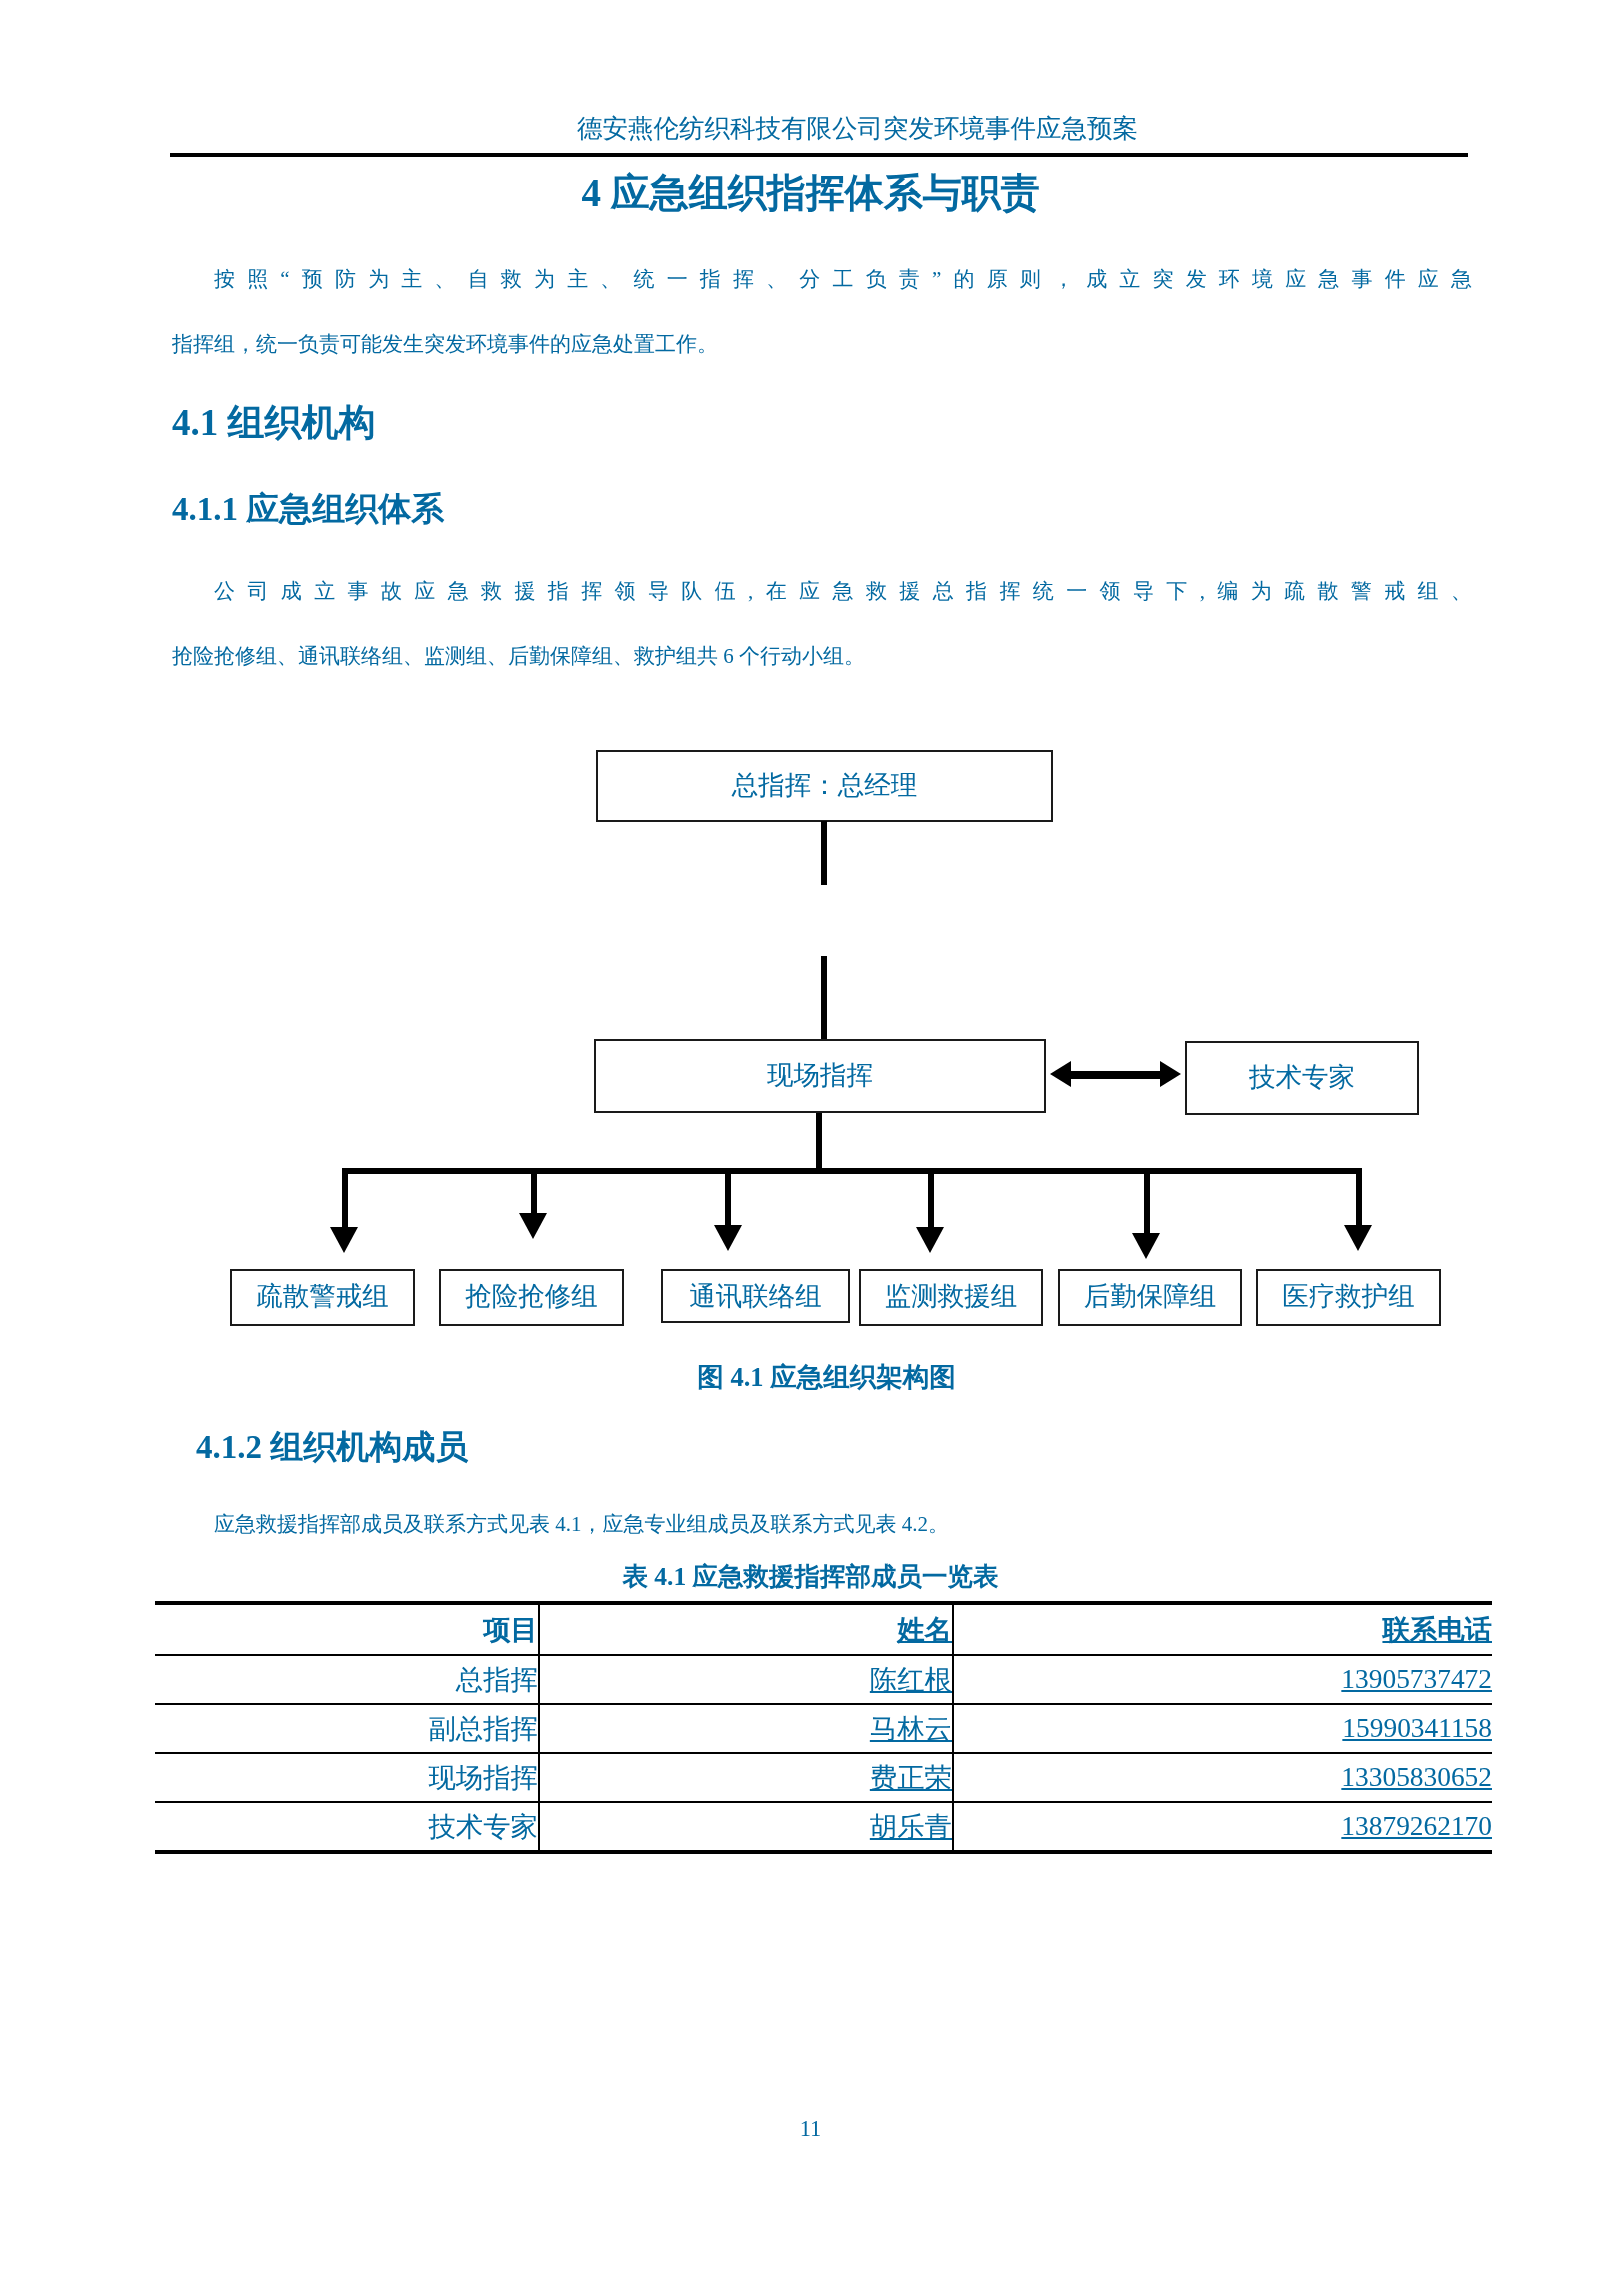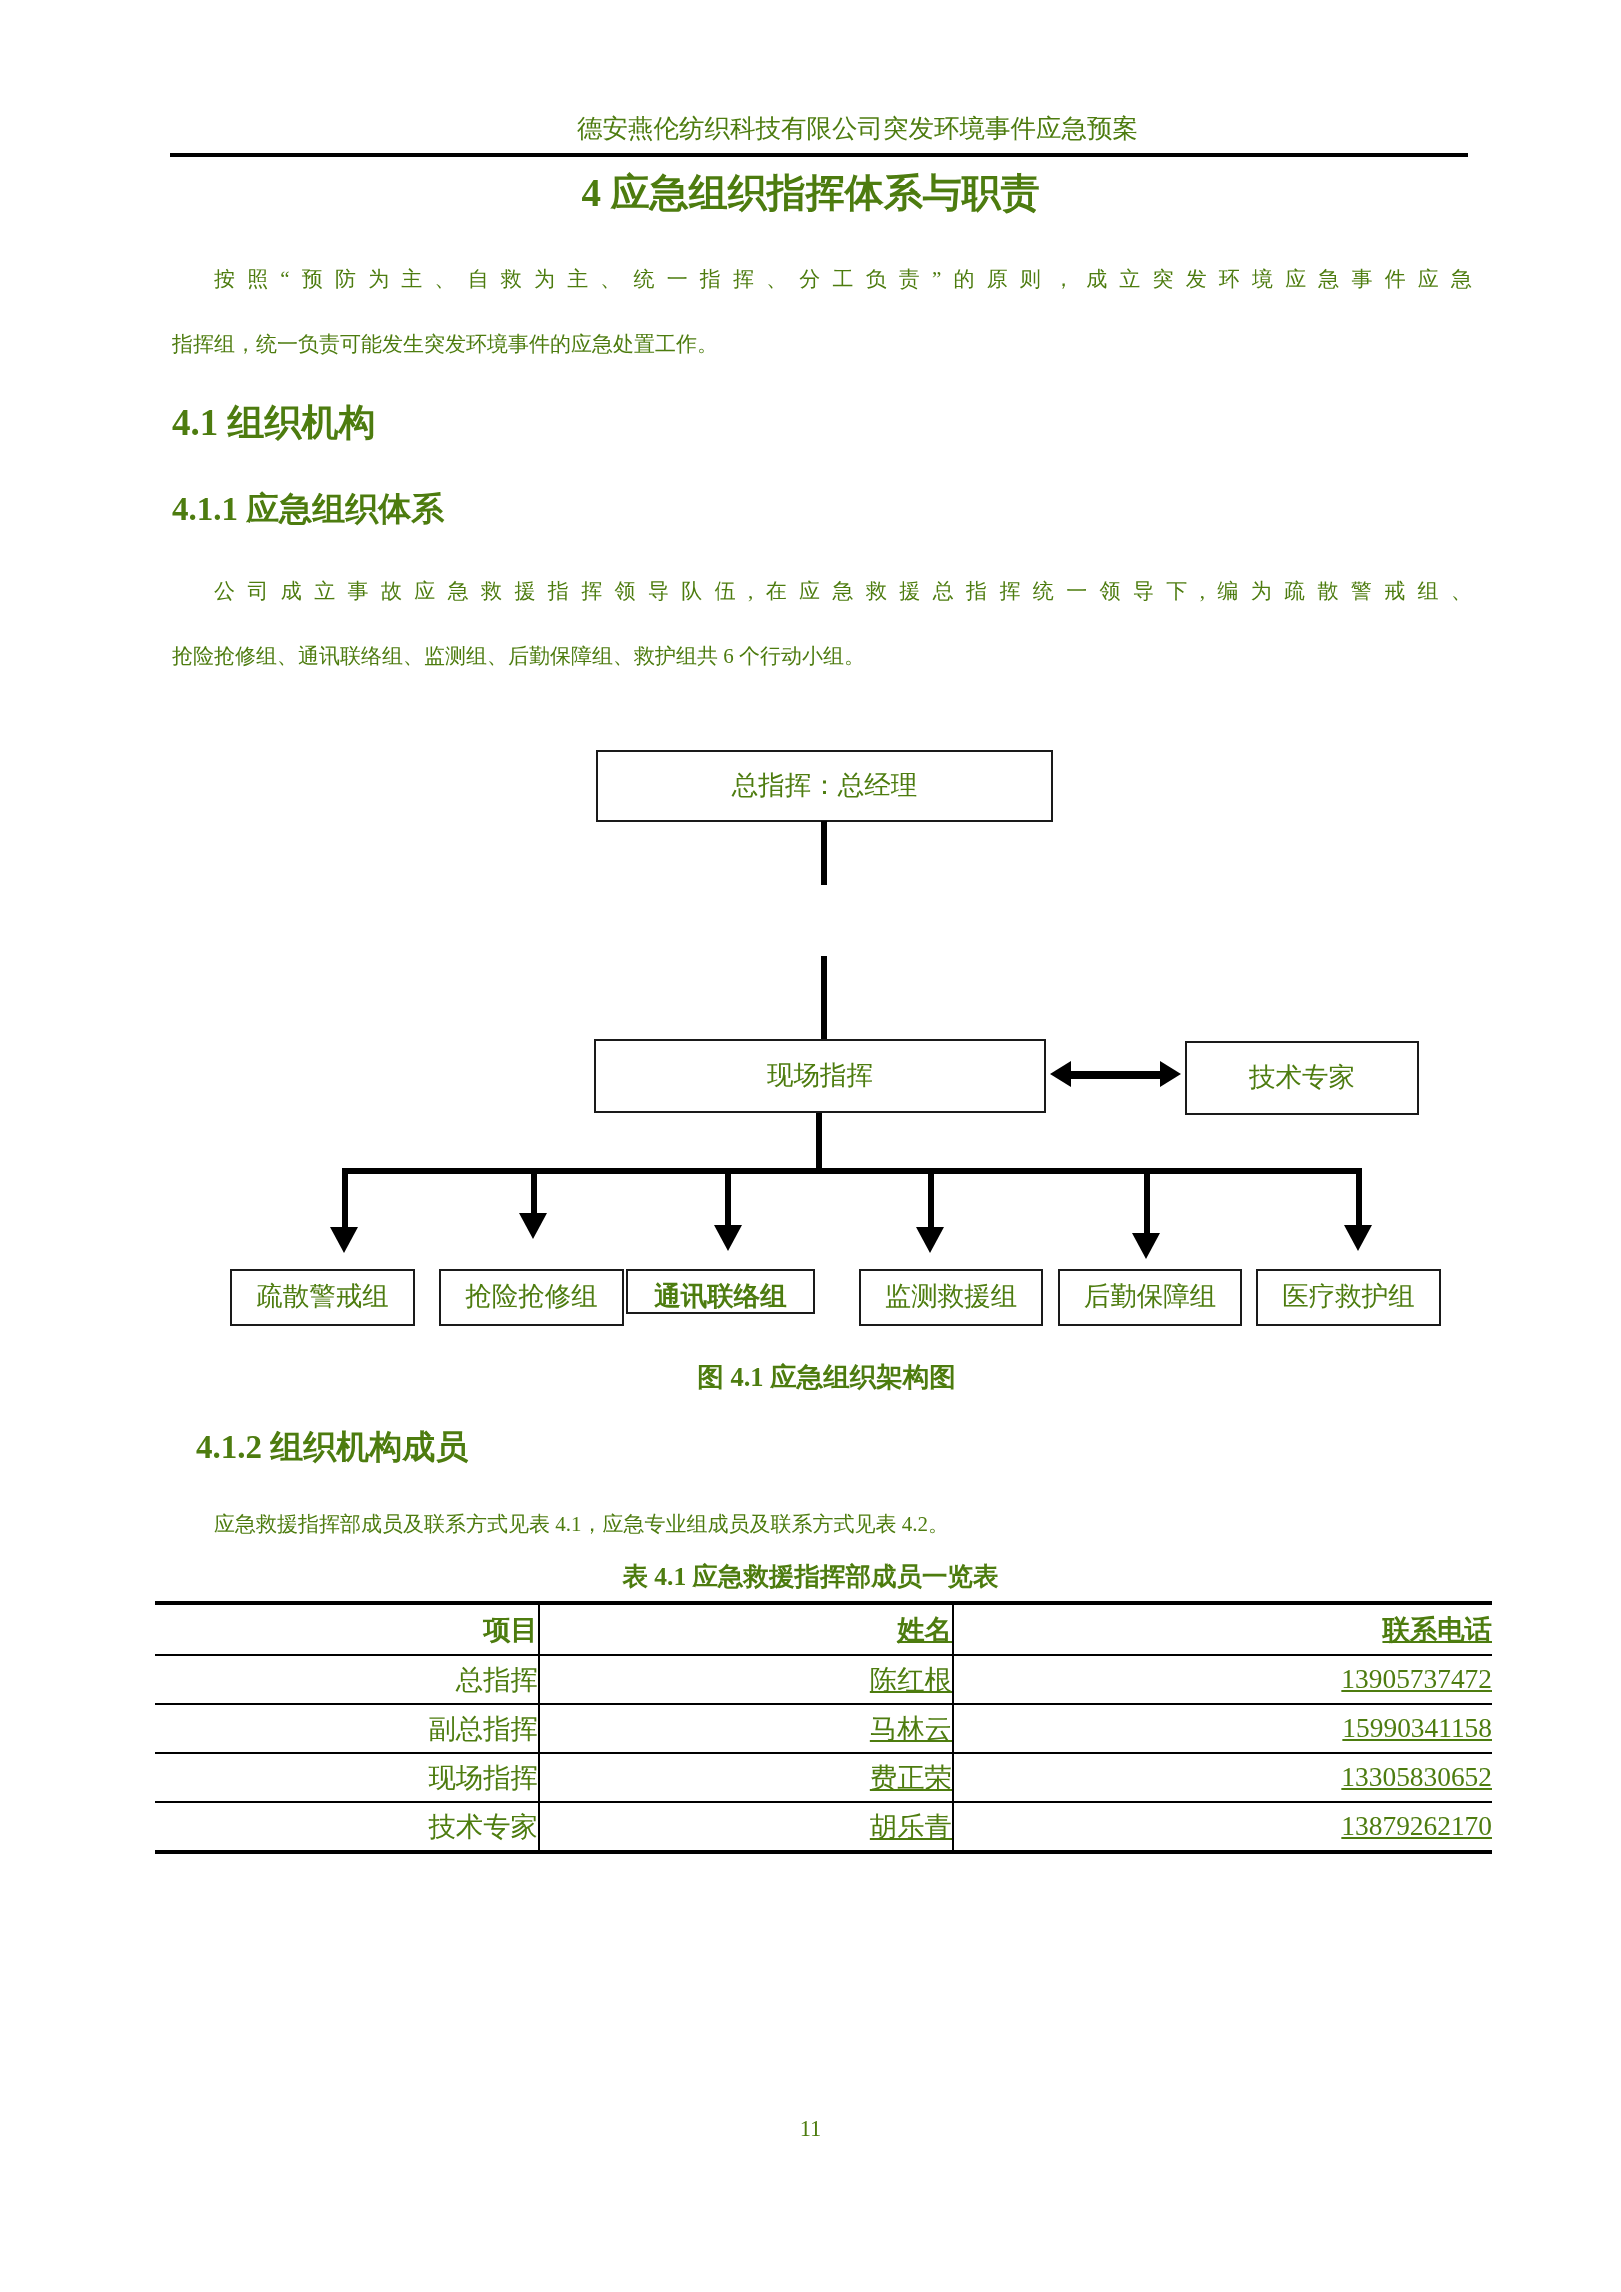--- a/index.html
+++ b/index.html
@@ -1,18 +1,18 @@
 <!DOCTYPE html>
 <html><head>
 <meta charset="utf-8">
 <style>
   html,body { margin:0; padding:0; background:#888; }
   .page {
     position:relative; width:1621px; height:2293px; margin:0 auto;
-    background:#ffffff; color:#4d7c0f;
+    background:#ffffff; color:#0369a1;
     font-family:"Liberation Serif","DejaVu Serif",serif;
     overflow:hidden;
   }
   .abs { position:absolute; }
 
   .doc-header { top:114px; left:245px; width:1225px; text-align:center;
     font-size:25.5px; line-height:29px; }
   .header-rule { left:170px; top:153px; width:1298px; height:3.9px; background:#000; }
 
   .doc-title { top:167px; left:0; width:1621px; text-align:center;
@@ -117,21 +117,21 @@
   <div class="abs varrow-head" style="left:916px; top:1227px;"></div>
 
   <div class="abs varrow-stem" style="left:1144px; top:1168px; height:65px;"></div>
   <div class="abs varrow-head" style="left:1132px; top:1233px;"></div>
 
   <div class="abs varrow-stem" style="left:1356px; top:1168px; height:57px;"></div>
   <div class="abs varrow-head" style="left:1344px; top:1225px;"></div>
 
   <div class="abs node" style="left:230px;  top:1269px; width:185px; height:57px; line-height:51px;">疏散警戒组</div>
   <div class="abs node" style="left:439px;  top:1269px; width:185px; height:57px; line-height:51px;">抢险抢修组</div>
-  <div class="abs node" style="left:626px;  top:1269px; width:189px; height:45px; line-height:51px;font-weight:bold;">通讯联络组</div>
+  <div class="abs node" style="left:661px;  top:1269px; width:189px; height:54px; line-height:51px;">通讯联络组</div>
   <div class="abs node" style="left:859px;  top:1269px; width:184px; height:57px; line-height:51px;">监测救援组</div>
   <div class="abs node" style="left:1058px; top:1269px; width:184px; height:57px; line-height:51px;">后勤保障组</div>
   <div class="abs node" style="left:1256px; top:1269px; width:185px; height:57px; line-height:51px;">医疗救护组</div>
 
   <div class="abs fig-caption">图 4.1   应急组织架构图</div>
 
   <div class="abs h2" style="top:1424px;margin-left:24px;">4.1.2 组织机构成员</div>
 
   <div class="abs para" style="top:1492px;">
     <div class="p-line indent">应急救援指挥部成员及联系方式见表 4.1，应急专业组成员及联系方式见表 4.2。</div>

